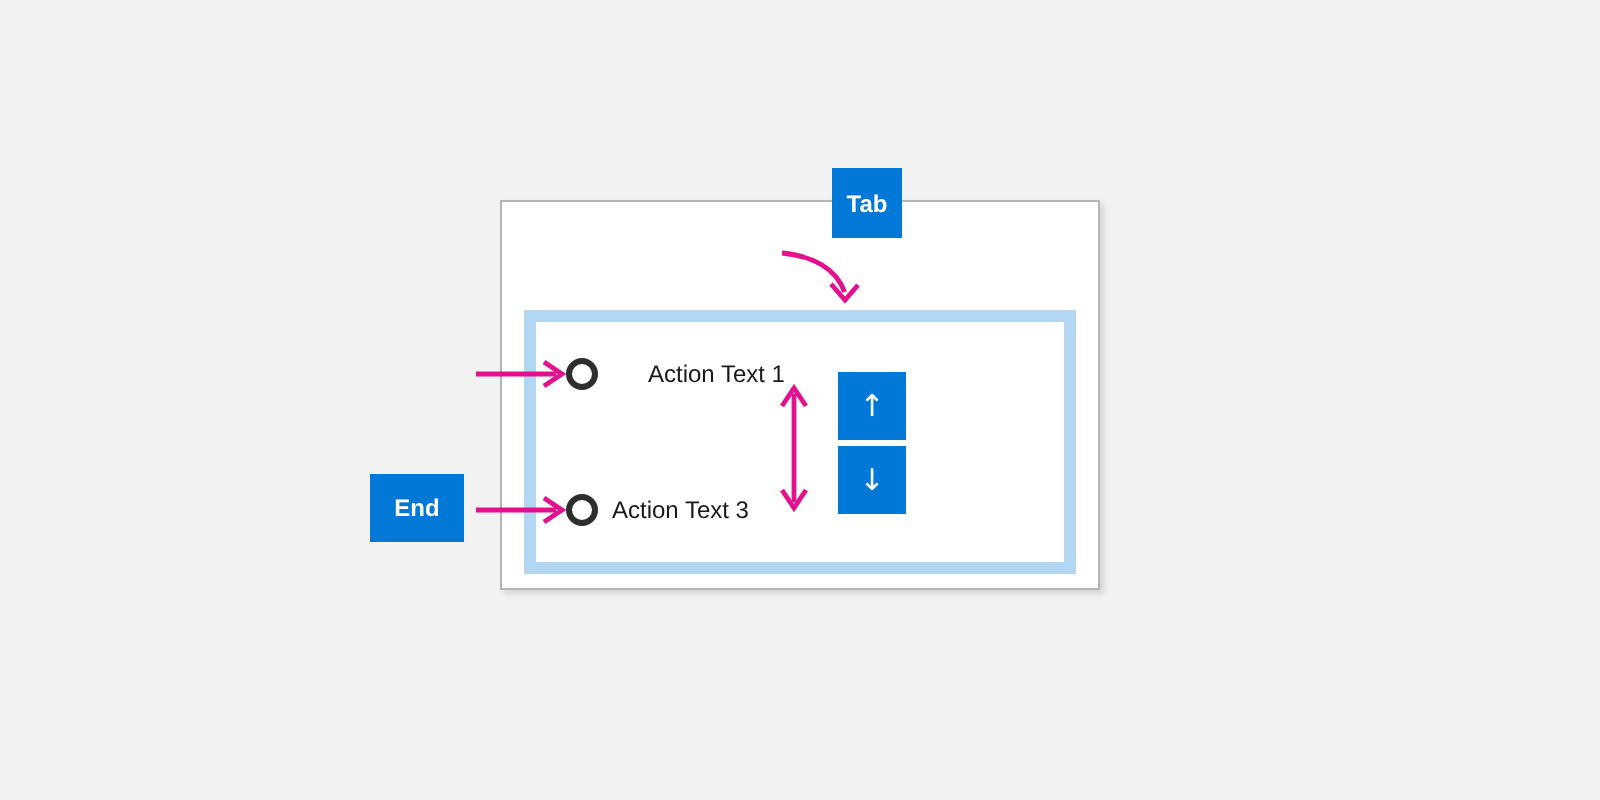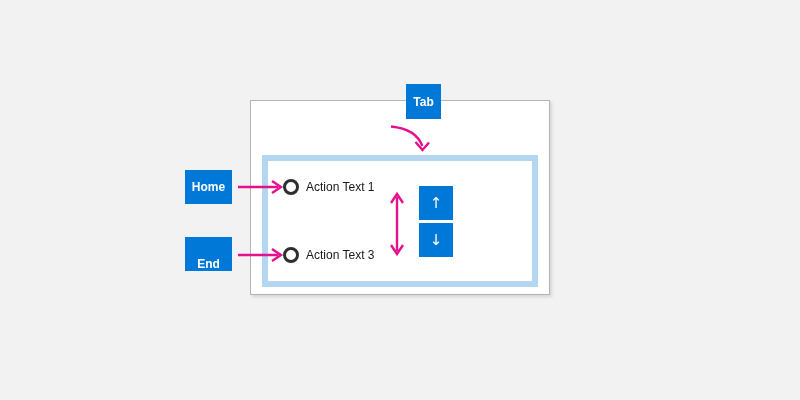--- a/index.html
+++ b/index.html
@@ -44,31 +44,31 @@
   
   .key-badge {
     position: absolute;
     background: #0078d7;
     color: #ffffff;
     font-size: 12px;
     font-weight: 700;
     display: flex; align-items: center; justify-content: center;
     z-index: 5;
   }
-  .key-tab  { left: 406px; top: 84px;  width: 35px; height: 35px; }
+  .key-tab  { left: 416px; top: 84px;  width: 35px; height: 35px; }
   .key-home { left: 185px; top: 170px; width: 47px; height: 34px; }
-  .key-end  { left: 185px; top: 237px; width: 47px; height: 34px; align-items: flex-end; }
+  .key-end  { left: 185px; top: 237px; width: 47px; height: 34px; }
 
   
   .radio-row {
     position: absolute; left: 283px;
     height: 16px;
     display: flex; align-items: center;
   }
-  .radio-row-1 { top: 179px; }
+  .radio-row-1 { top: 179px; gap: 18px; }
   .radio-row-2 { top: 213px; }
   .radio-row-3 { top: 247px; }
   .radio-circle {
     width: 10px; height: 10px;
     border: 3px solid #2e2e2e;
     border-radius: 50%;
     background: #ffffff;
     position: relative;
     flex: 0 0 auto;
   }
@@ -135,23 +135,20 @@
   <div class="arrow-key arrow-key-up">
     <span>↑</span>
   </div>
   <div class="arrow-key arrow-key-down">
     <span>↓</span>
   </div>
 
   <div class="key-badge key-tab">
     <span>Tab</span>
   </div>
-  <div class="key-badge key-home">
-    <span>Home</span>
-  </div>
   <div class="key-badge key-end">
     <span>End</span>
   </div>
 
   <svg class="arrows-overlay" viewBox="0 0 800 400">
 
     <g>
       <path d="M 391 126.5 C 406 128 418 134 422.3 146"></path>
       <polyline points="415.5,142 422.5,150 429,142.5"></polyline>
     </g>

